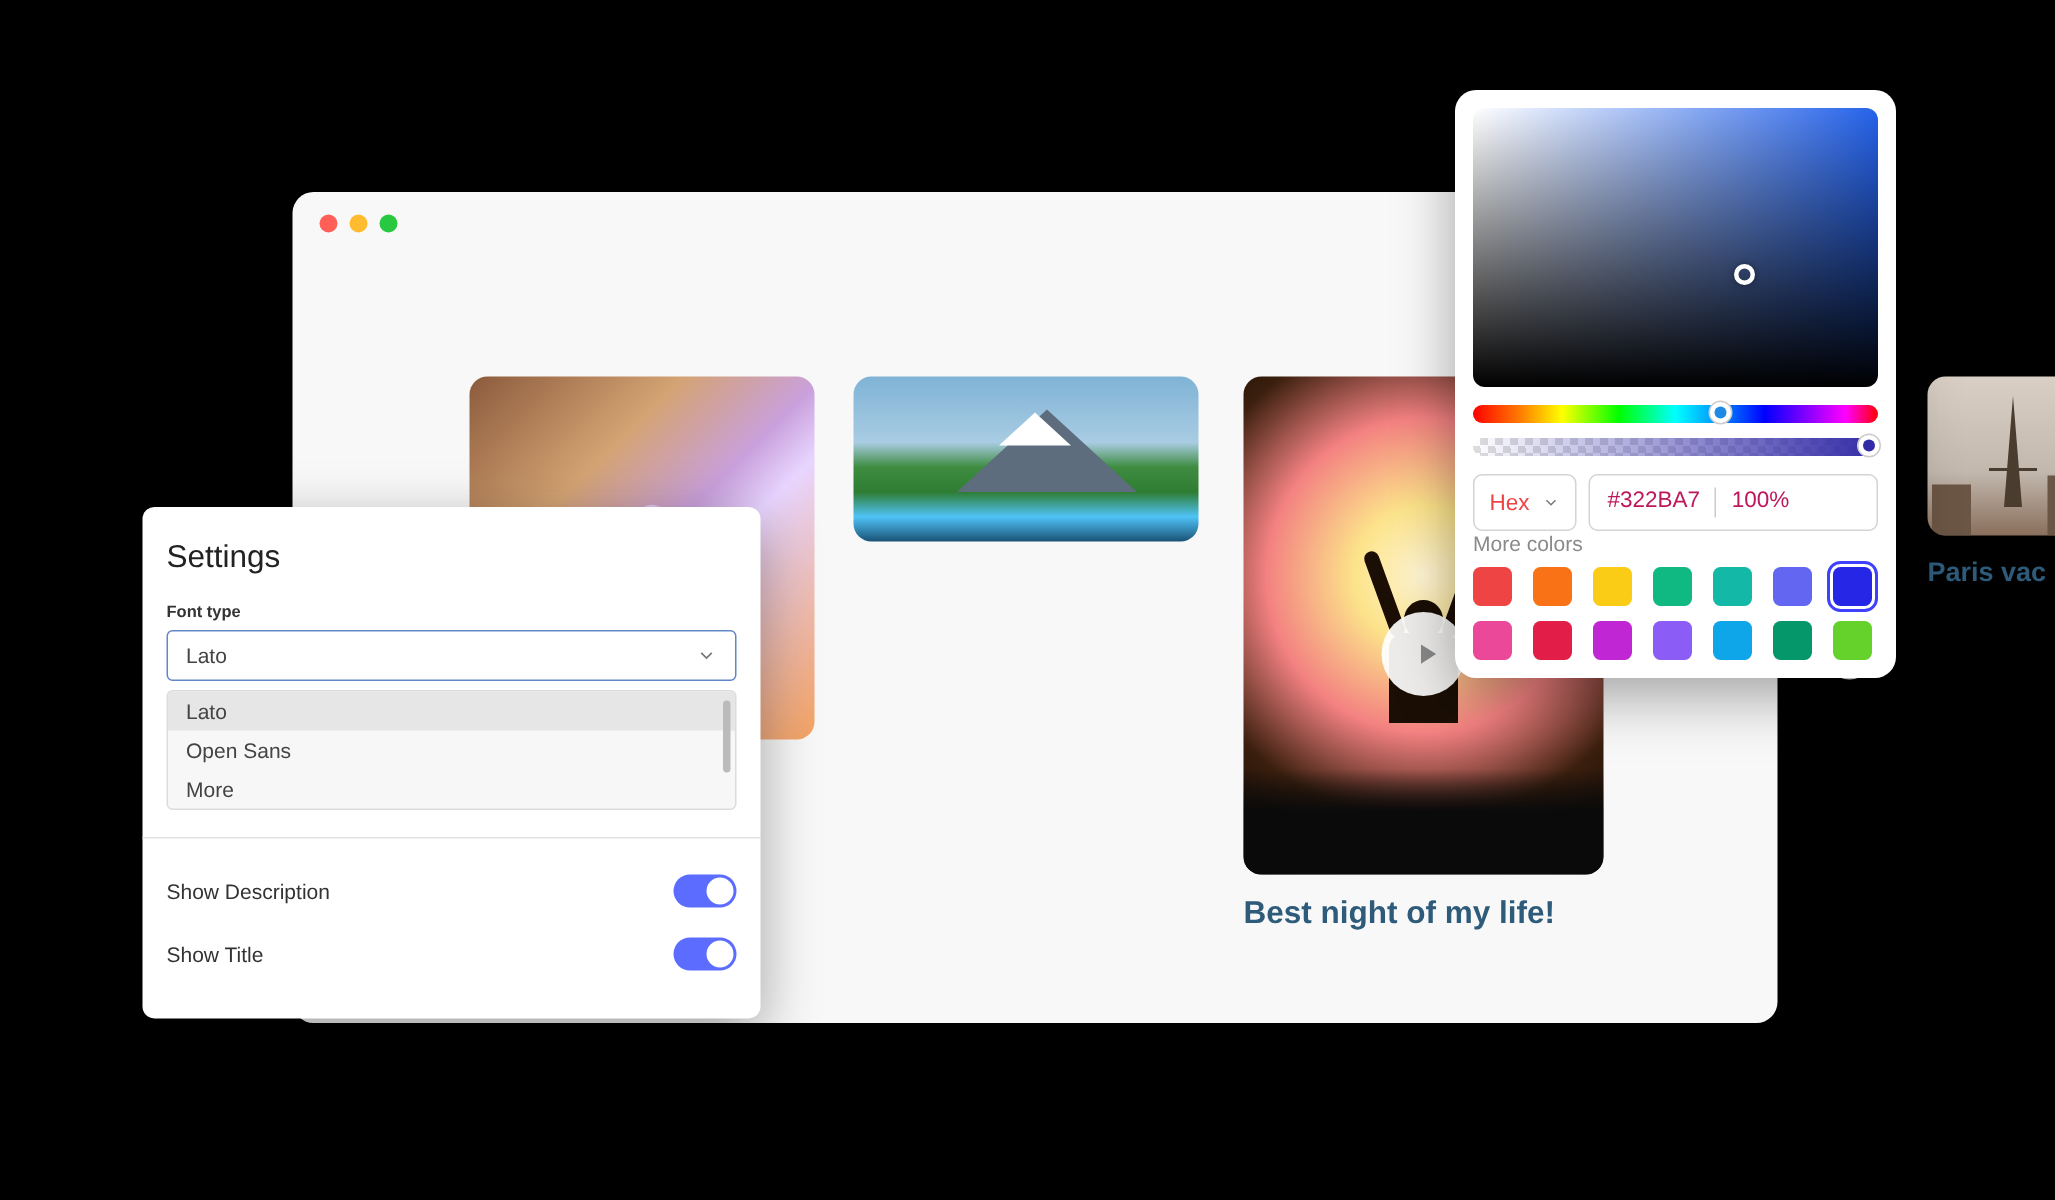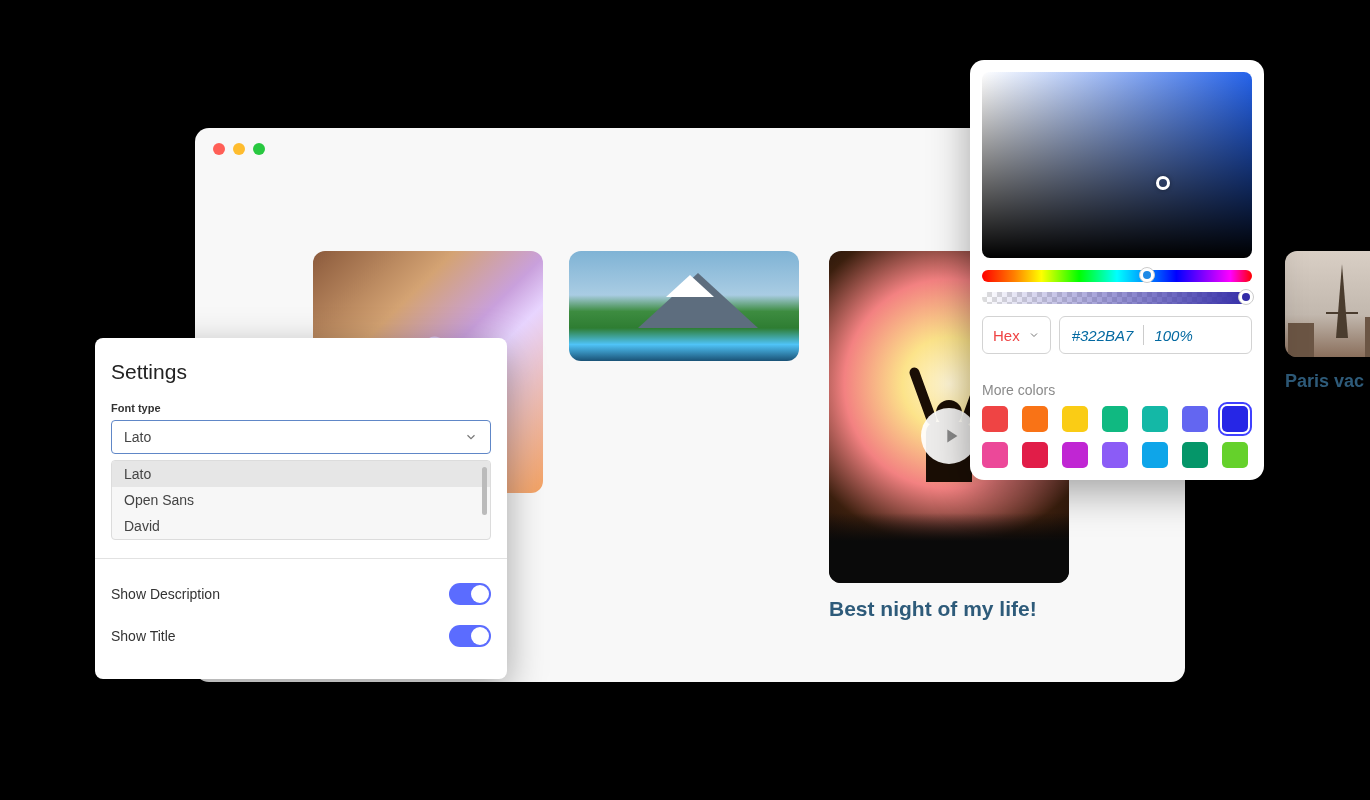--- a/index.html
+++ b/index.html
@@ -192,24 +192,24 @@
 .alpha-handle::after { content:""; position:absolute; inset:3px; background:#322ba7; border-radius:50%; }
 .color-inputs { display:flex; gap:8px; margin-top:12px; }
 .format-select {
   border:1px solid #d3d3d3; border-radius:6px; padding:8px 10px;
   display:flex; align-items:center; gap:8px; color:#ef4444; font-size:15px;
   cursor:pointer;
 }
 .format-select svg { width:12px; height:12px; color:#777; }
 .hex-input {
   flex:1; border:1px solid #d3d3d3; border-radius:6px; padding:8px 12px;
-  display:flex; align-items:center; gap:10px; color:#0369a1; font-size:15px;font-style:italic;
+  display:flex; align-items:flex-start; gap:10px; color:#be185d; font-size:15px;
 }
 .hex-input .sep { width:1px; height:20px; background:#ccc; }
-.more-colors { margin-top:28px; color:#8a8a8a; font-size:14px; }
+.more-colors { margin-top:0; color:#8a8a8a; font-size:14px; }
 .swatch-grid { margin-top:8px; display:grid; grid-template-columns:repeat(7,1fr); gap:10px; }
 .swatch { width:26px; height:26px; border-radius:5px; cursor:pointer; }
 .swatch.sel { outline:2px solid #4040ff; outline-offset:2px; }
 </style>
 </head>
 <body>
 
 <div class="browser-window">
   <div class="traffic-lights">
     <div class="tl red"></div>
@@ -309,21 +309,21 @@
   <div class="field-label">Font type</div>
   <div class="select-box">
     <span>Lato</span>
     <svg viewBox="0 0 24 24" fill="none" stroke="currentColor" stroke-width="2">
         <path d="M6 9l6 6 6-6"></path>
       </svg>
   </div>
   <div class="dropdown-list">
     <div class="dd-item sel">Lato</div>
     <div class="dd-item">Open Sans</div>
-    <div class="dd-item">David</div>
+    <div class="dd-item">More</div>
     <div class="scrollbar"></div>
   </div>
   <hr class="divider">
   <div class="toggle-row">
     <span class="toggle-label">Show Description</span>
     <div class="toggle"></div>
   </div>
   <div class="toggle-row">
     <span class="toggle-label">Show Title</span>
     <div class="toggle"></div>

